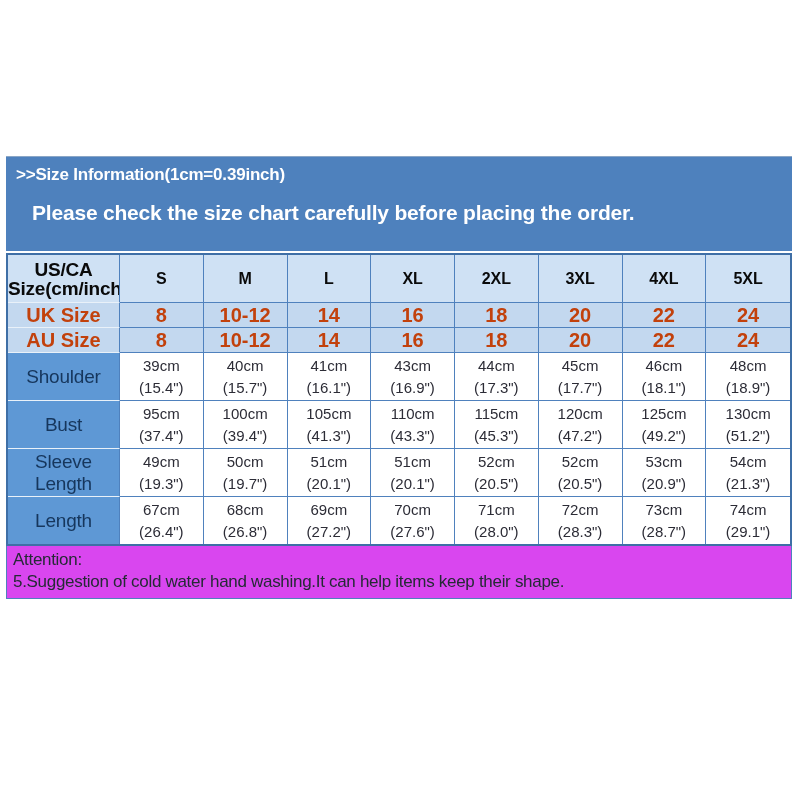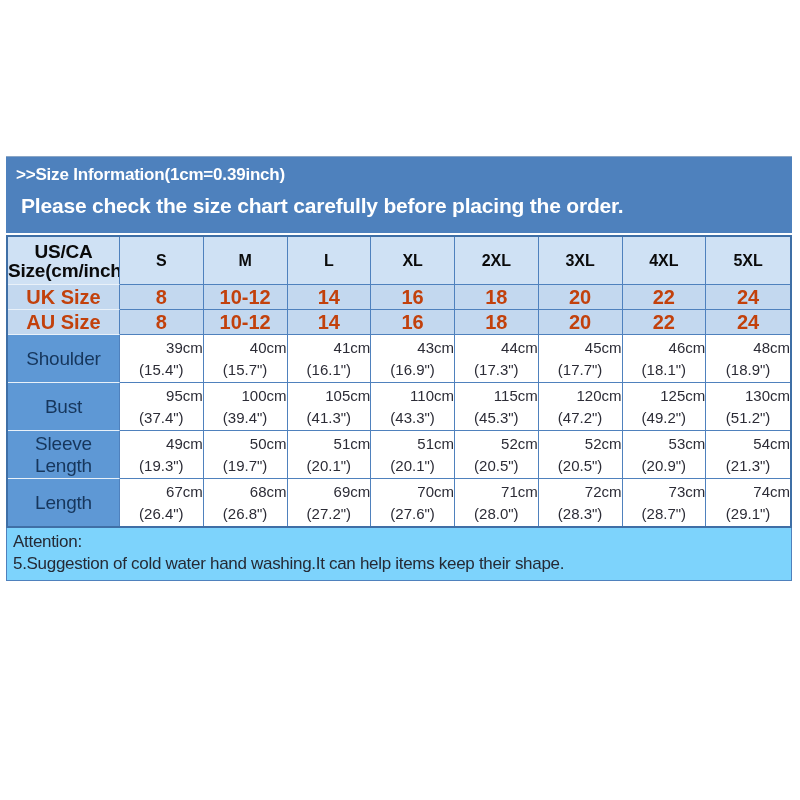--- a/index.html
+++ b/index.html
@@ -10,21 +10,21 @@
   }
   .content{position:absolute;left:6px;top:156px;width:786px;}
 
   
   .banner{
     background:#4e81bd;color:#ffffff;
     padding:8px 10px 10px 10px;
     border-top:1px solid #8aa6c6;
   }
   .banner-title{font-size:17px;font-weight:bold;letter-spacing:-0.2px;margin:0 0 9px 0;white-space:nowrap;}
-  .banner-subtitle{font-size:21px;font-weight:bold;letter-spacing:-0.2px;margin:5px;white-space:nowrap;}
+  .banner-subtitle{font-size:21px;font-weight:bold;letter-spacing:-0.2px;margin:16px;white-space:nowrap;}
 
   
   table.size-table{
     width:100%;margin-top:2px;
     border-collapse:separate;border-spacing:0;table-layout:fixed;
     border:2px solid #3f6fa6;
   }
   .size-table td,.size-table th{
     border-right:1px solid #4f81bd;
     border-bottom:1px solid #4f81bd;
@@ -40,26 +40,26 @@
   .meas-row > *{height:47px;background:#ffffff;}
 
   .row-label{
     background:#5e98d5;color:#16365c;
     font-size:19px;font-weight:normal;letter-spacing:-0.2px;
   }
   
   .size-table .wdiv{border-bottom-color:#e9f1f9;}
 
   .meas-cell{font-size:15px;color:#2c2c36;line-height:21px;}
-  .meas-cell .cm{margin-bottom:1px;text-align:right;}
+  .meas-cell .cm{margin-bottom:1px;}
 
   
   .attention{
     border:1px solid #4f81bd;border-top:none;
-    background:#7dd3fc;color:#252a35;
+    background:#d946ef;color:#252a35;
     padding:3px 6px 6px 6px;
     font-size:17px;line-height:21.5px;letter-spacing:-0.3px;
   }
   .attention div{white-space:nowrap;}
 </style>
 </head>
 <body>
 
 <div class="content">
 

